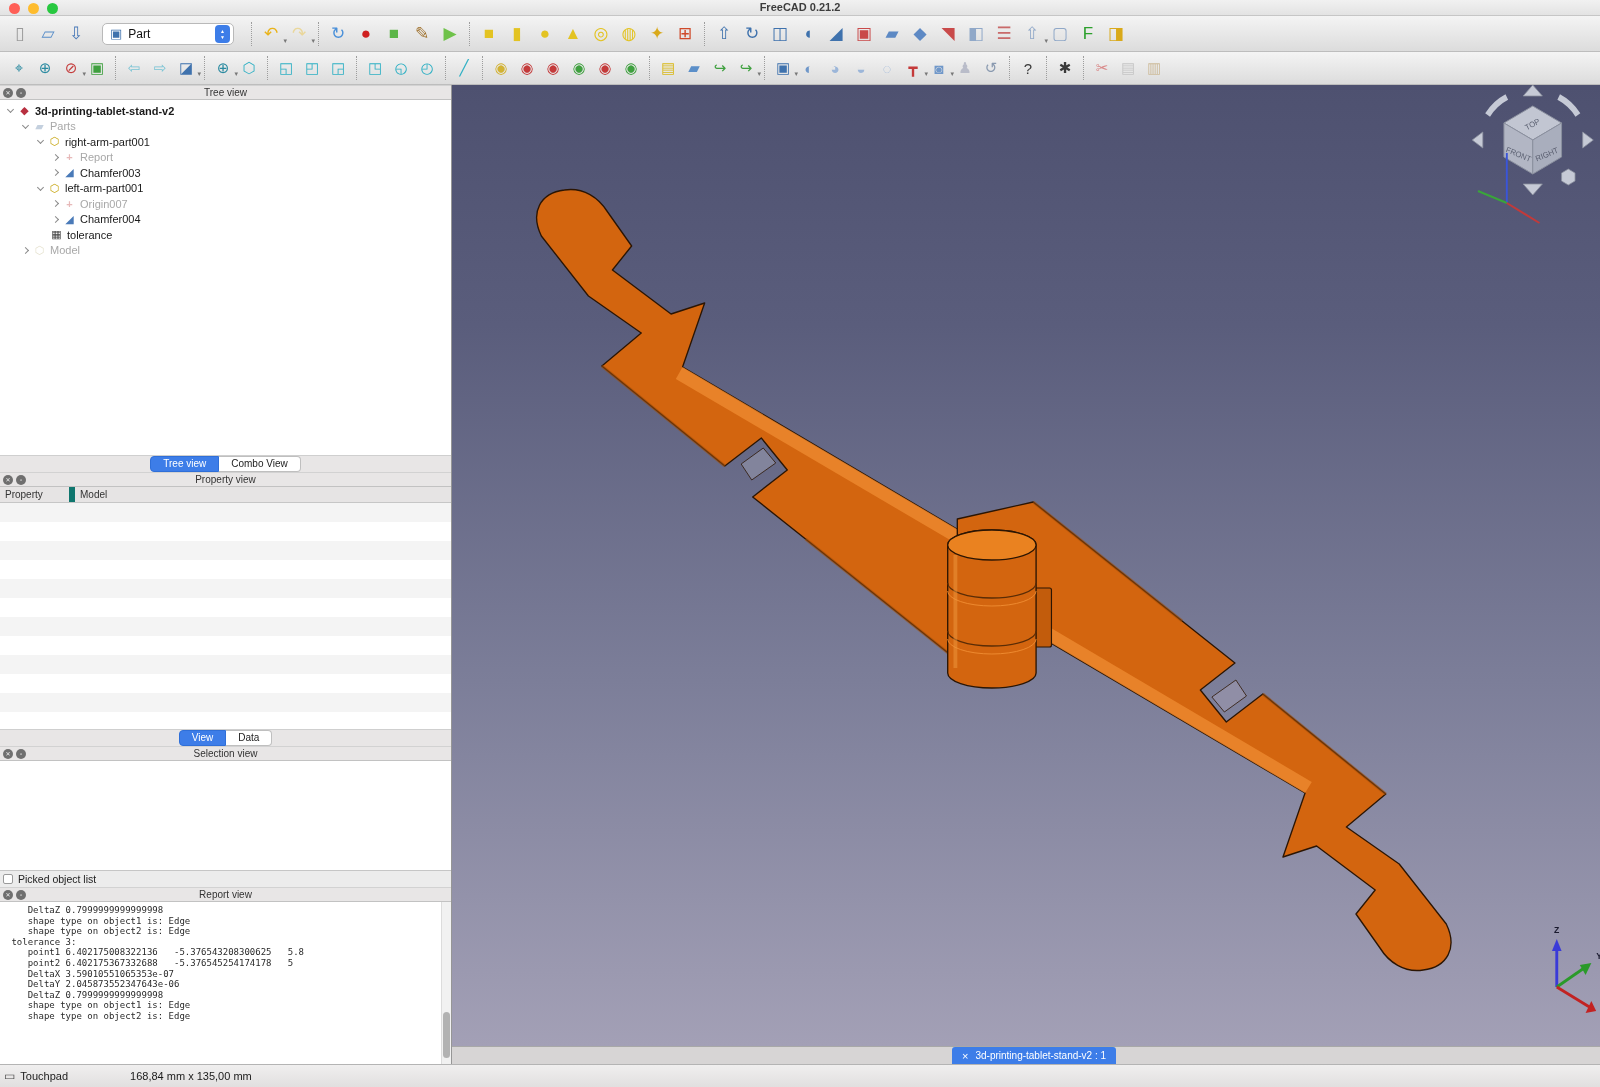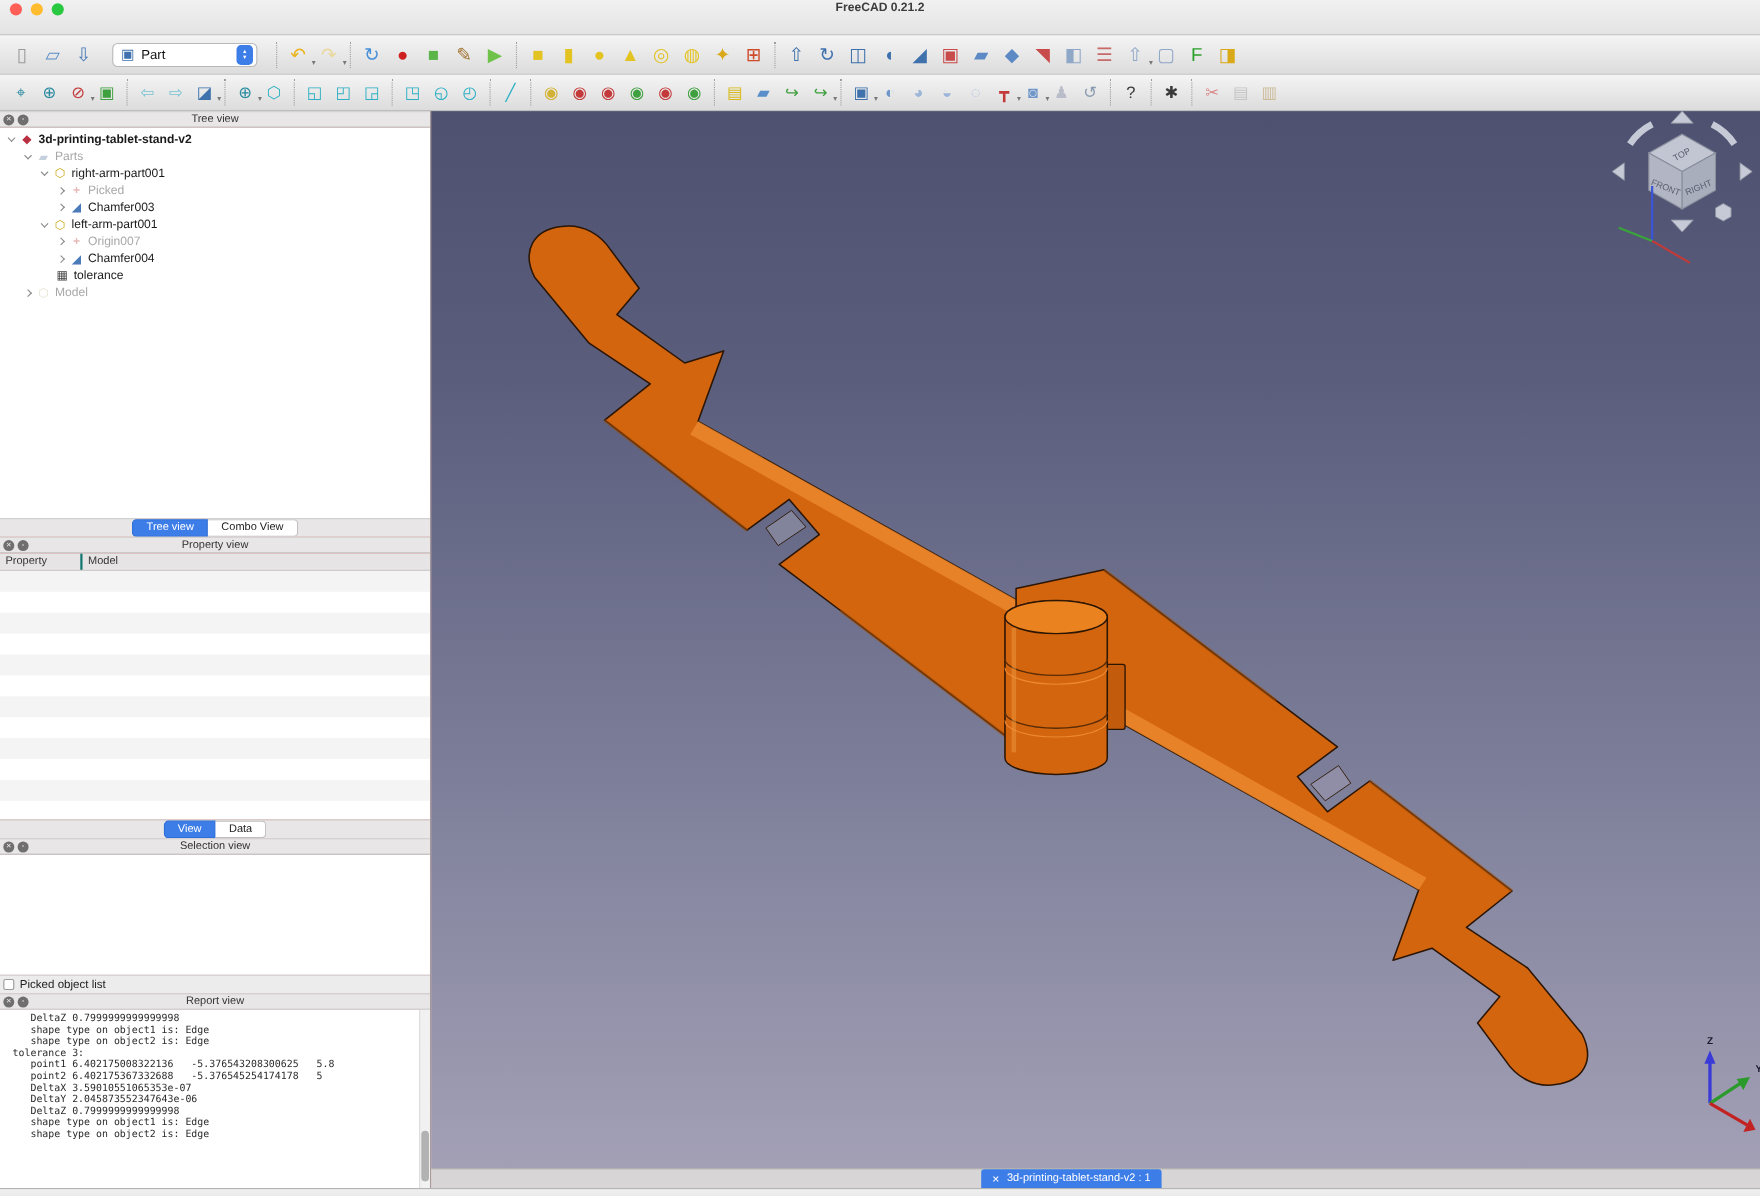--- a/index.html
+++ b/index.html
@@ -1,20 +1,20 @@
 <!DOCTYPE html>
 <html><head>
 <meta charset="utf-8">
 <style>
   *{box-sizing:border-box;margin:0;padding:0}
   html,body{width:1600px;height:1087px;overflow:hidden}
   body{font-family:"Liberation Sans",sans-serif;background:#ececec;position:relative}
 
   
-  .titlebar{height:32px;background:linear-gradient(#f1f1f1,#e3e3e3);border-bottom:1px solid #c6c6c6;position:relative}
+  .titlebar{height:16px;background:linear-gradient(#f1f1f1,#e3e3e3);border-bottom:1px solid #c6c6c6;position:relative}
   .lights{position:absolute;left:9px;top:3px;display:flex;gap:8px}
   .light{width:11px;height:11px;border-radius:50%}
   .light.red{background:#ff5f57}.light.yellow{background:#febc2e}.light.green{background:#28c840}
   .wintitle{line-height:15px;text-align:center;font-size:11px;font-weight:bold;color:#3c3c3c}
 
   
   .toolbar{display:flex;align-items:center;padding:0 6px;background:linear-gradient(#f4f4f4,#dcdcdc);border-bottom:1px solid #bdbdbd}
   #toolbar-main{height:36px}
   #toolbar-view{height:33px}
   .tbgroup{display:flex;align-items:center}
@@ -22,21 +22,21 @@
   #toolbar-view .tbicon{width:24px;height:24px;font-size:15px}
   .tbicon .dd{position:absolute;right:-3px;bottom:2px;font-size:7px;color:#777}
   .tbsep{width:1px;height:24px;margin:0 5px;border-left:1px dotted #9d9d9d}
   .wbselect{display:flex;align-items:center;background:#fff;border:1px solid #b9b9b9;border-radius:5px;height:22px;width:132px;margin:0 12px;padding:0 3px 0 7px;font-size:12px;color:#111;gap:6px}
   .wbcube{color:#3f72ad;font-size:13px}
   .wbtext{flex:1}
   .stepper{width:15px;height:18px;background:#3d7de8;border-radius:4px;color:#fff;font-size:5px;display:flex;flex-direction:column;align-items:center;justify-content:center;line-height:6px}
 
   
   .main{display:flex;height:979px}
-  .leftpanel{width:392px;display:flex;flex-direction:column;border-right:1px solid #969696;background:#ef4444}
+  .leftpanel{width:452px;display:flex;flex-direction:column;border-right:1px solid #969696;background:#fef9c3}
 
   .dockhdr{height:15px;background:#e8e6e6;border-top:1px solid #d2d2d2;border-bottom:1px solid #c2c2c2;display:flex;align-items:center;position:relative;font-size:10px;color:#333;flex:none}
   .dockbtns{position:absolute;left:3px;top:2px;display:flex;gap:3px}
   .dockbtn{width:10px;height:10px;border-radius:50%;background:#6f6f6f;color:#eee;font-size:6px;line-height:10px;text-align:center}
   .dockttl{flex:1;text-align:center}
 
   .treebody{height:355px;background:#fff;overflow:hidden;padding-top:3px;flex:none}
   .trow{height:15.5px;display:flex;align-items:center;font-size:11px;color:#1a1a1a}
   .chev{width:13px;display:flex;justify-content:center;flex:none}
   .chev i{border:solid #8a8a8a;border-width:0 1.5px 1.5px 0;display:inline-block;padding:2px}
@@ -44,21 +44,21 @@
   .chev.right i{transform:rotate(-45deg)}
   .ticon{width:15px;text-align:center;font-size:11px;margin-right:3px;flex:none}
   .dimtxt{color:#a8a8a8}.dimicn{opacity:.45}.boldtxt{font-weight:bold}
 
   .tabsrow{height:17px;display:flex;align-items:center;justify-content:center;background:#e8e6e6;border-top:1px solid #cfcfcf;flex:none}
   .tab{font-size:10px;padding:1px 12px;background:#fff;border:1px solid #bfbfbf;color:#222;line-height:12px}
   .tab.first{border-radius:4px 0 0 4px}.tab.last{border-radius:0 4px 4px 0;border-left:none}
   .tab.active{background:#3d7de8;border-color:#2f6fd8;color:#fff}
 
   .propcols{height:16px;display:flex;background:#e6e4e4;border-bottom:1px solid #c6c6c6;font-size:10px;color:#333;align-items:center;flex:none}
-  .propcol1{width:75px;padding-left:5px;border-right:2px solid #0f766e;height:100%;line-height:15px}
+  .propcol1{width:75px;padding-left:5px;border-right:6px solid #0f766e;height:100%;line-height:15px}
   .propcol2{flex:1;padding-left:5px}
   .proprows{height:226px;background:#fff;overflow:hidden;flex:none}
   .prow{height:19px}.prow.odd{background:#f4f4f4}
 
   .searchrow{height:18px;background:#fff;border-bottom:1px solid #c6c6c6;display:flex;align-items:center;flex:none}
   .searchinput{flex:1;border:none;outline:none;font-size:10px;padding-left:4px;color:#333;height:16px;font-family:inherit;background:transparent}
   .searchinput::placeholder{color:#9a9a9a}
   .clearicon{color:#7a8ab0;font-size:11px;margin:0 3px}
   .matchcount{font-size:10px;color:#111;margin-right:5px}
   .sellist{height:110px;background:#fff;border-bottom:1px solid #c6c6c6;flex:none}
@@ -389,21 +389,21 @@
             <i></i>
           </span>
           <span class="ticon" style="color: rgb(200, 168, 24);">⬡</span>
           <span class="">right-arm-part001</span>
         </div>
         <div class="trow" style="padding-left: 49px;">
           <span class="chev right">
             <i></i>
           </span>
           <span class="ticon dimicn" style="color: rgb(204, 102, 102); font-weight: bold;">+</span>
-          <span class="dimtxt">Picked</span>
+          <span class="dimtxt">Report</span>
         </div>
         <div class="trow" style="padding-left: 49px;">
           <span class="chev right">
             <i></i>
           </span>
           <span class="ticon" style="color: rgb(74, 122, 184);">◢</span>
           <span class="">Chamfer003</span>
         </div>
         <div class="trow" style="padding-left: 34px;">
           <span class="chev down">

